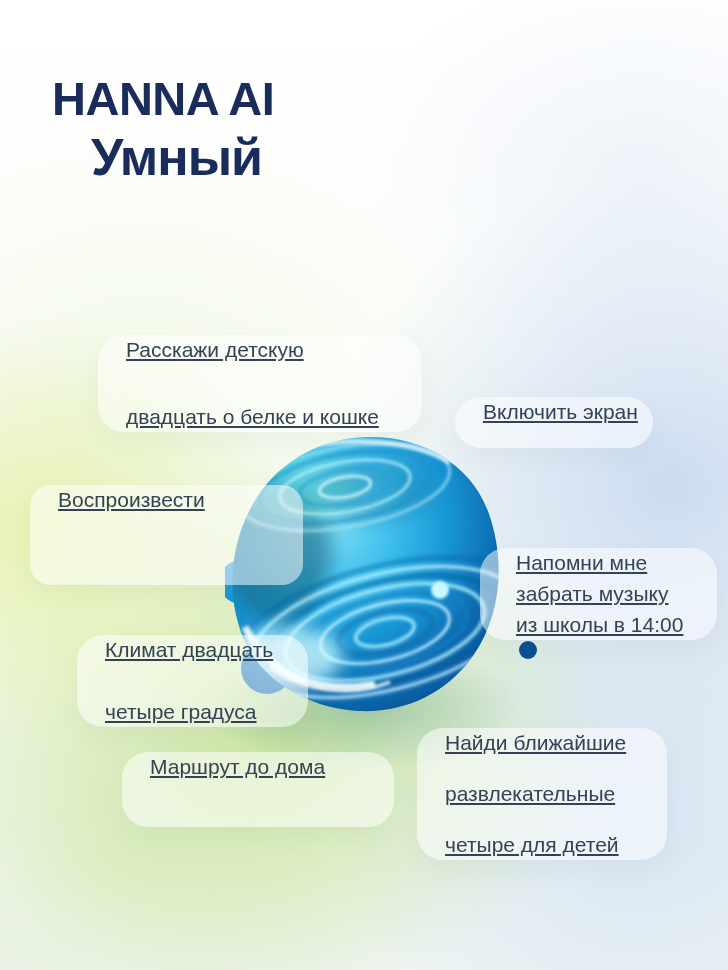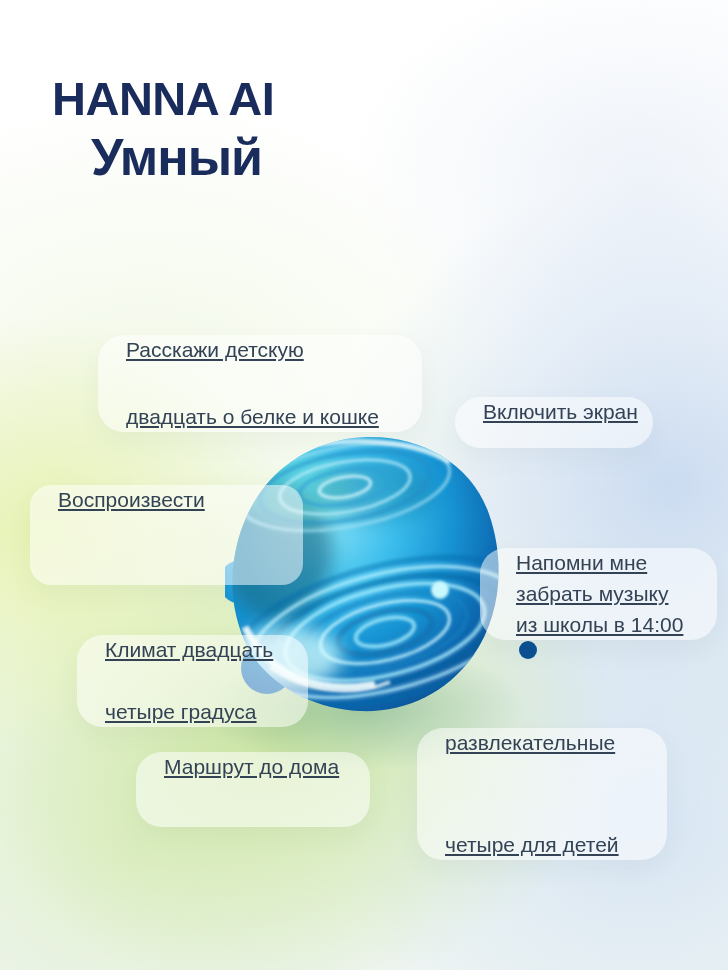--- a/index.html
+++ b/index.html
@@ -29,21 +29,21 @@
     display:flex;flex-direction:column;justify-content:space-between;
     padding:0 24px 0 28px;box-sizing:border-box;
     color:#334355;font-size:21px;line-height:30px;font-weight:400;text-decoration:underline;
   }
   .bubble span{display:block;white-space:nowrap;}
   .b-story  {left:98px;  top:335px; width:324px; height:97px;}
   .b-screen {left:455px; top:397px; width:198px; height:51px;}
   .b-music  {left:30px;  top:485px; width:273px; height:100px;border-radius:21px;}
   .b-remind {left:480px; top:548px; width:237px; height:92px;padding-left:36px;}
   .b-climate{left:52px;  top:635px; width:231px; height:92px;margin-left:25px;}
-  .b-route  {left:136px; top:752px; width:234px; height:75px;}
+  .b-route  {left:122px; top:752px; width:272px; height:75px;}
   .b-places {left:417px; top:728px; width:250px; height:132px;}
 </style>
 </head>
 <body>
 
 <div class="stage">
 
   <div class="title">
     <span class="brand">HANNA AI</span>
     <span class="t2">Умный</span>
@@ -129,17 +129,18 @@
   <div class="bubble b-climate">
     <span>Климат двадцать</span>
     <span>четыре градуса</span>
   </div>
 
   <div class="bubble b-route">
     <span>Маршрут до дома</span>
   </div>
 
   <div class="bubble b-places">
+    <span>Найди ближайшие</span>
     <span>развлекательные</span>
     <span>четыре для детей</span>
   </div>
 
 </div>
 
 </body></html>

